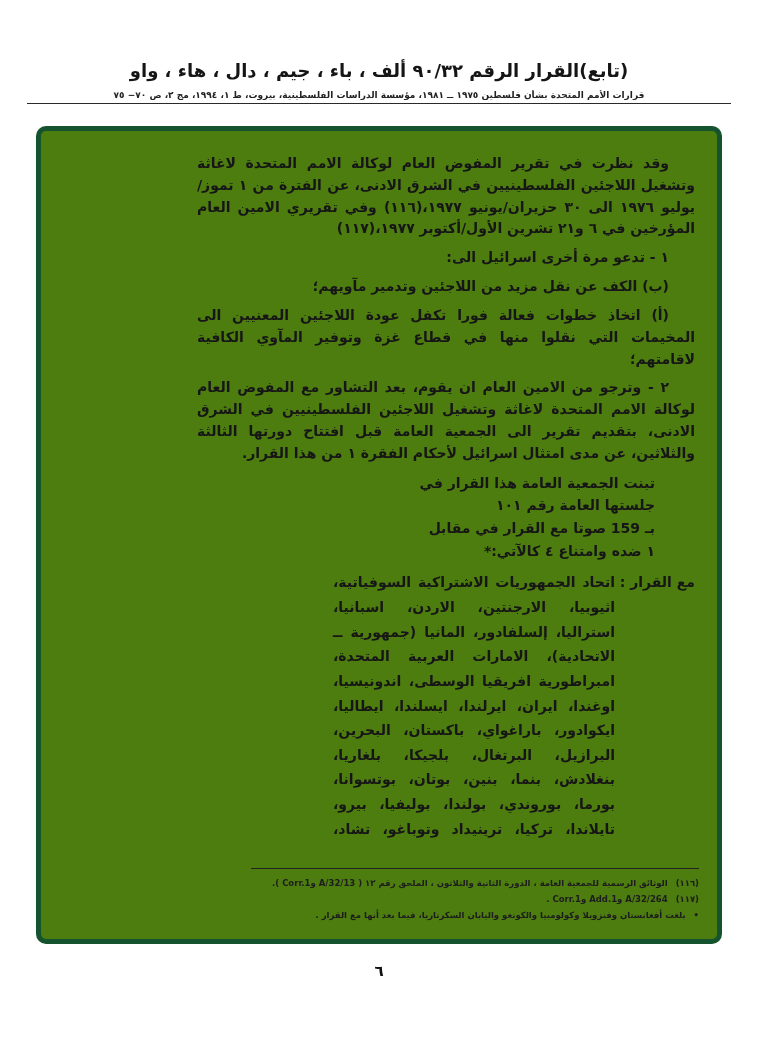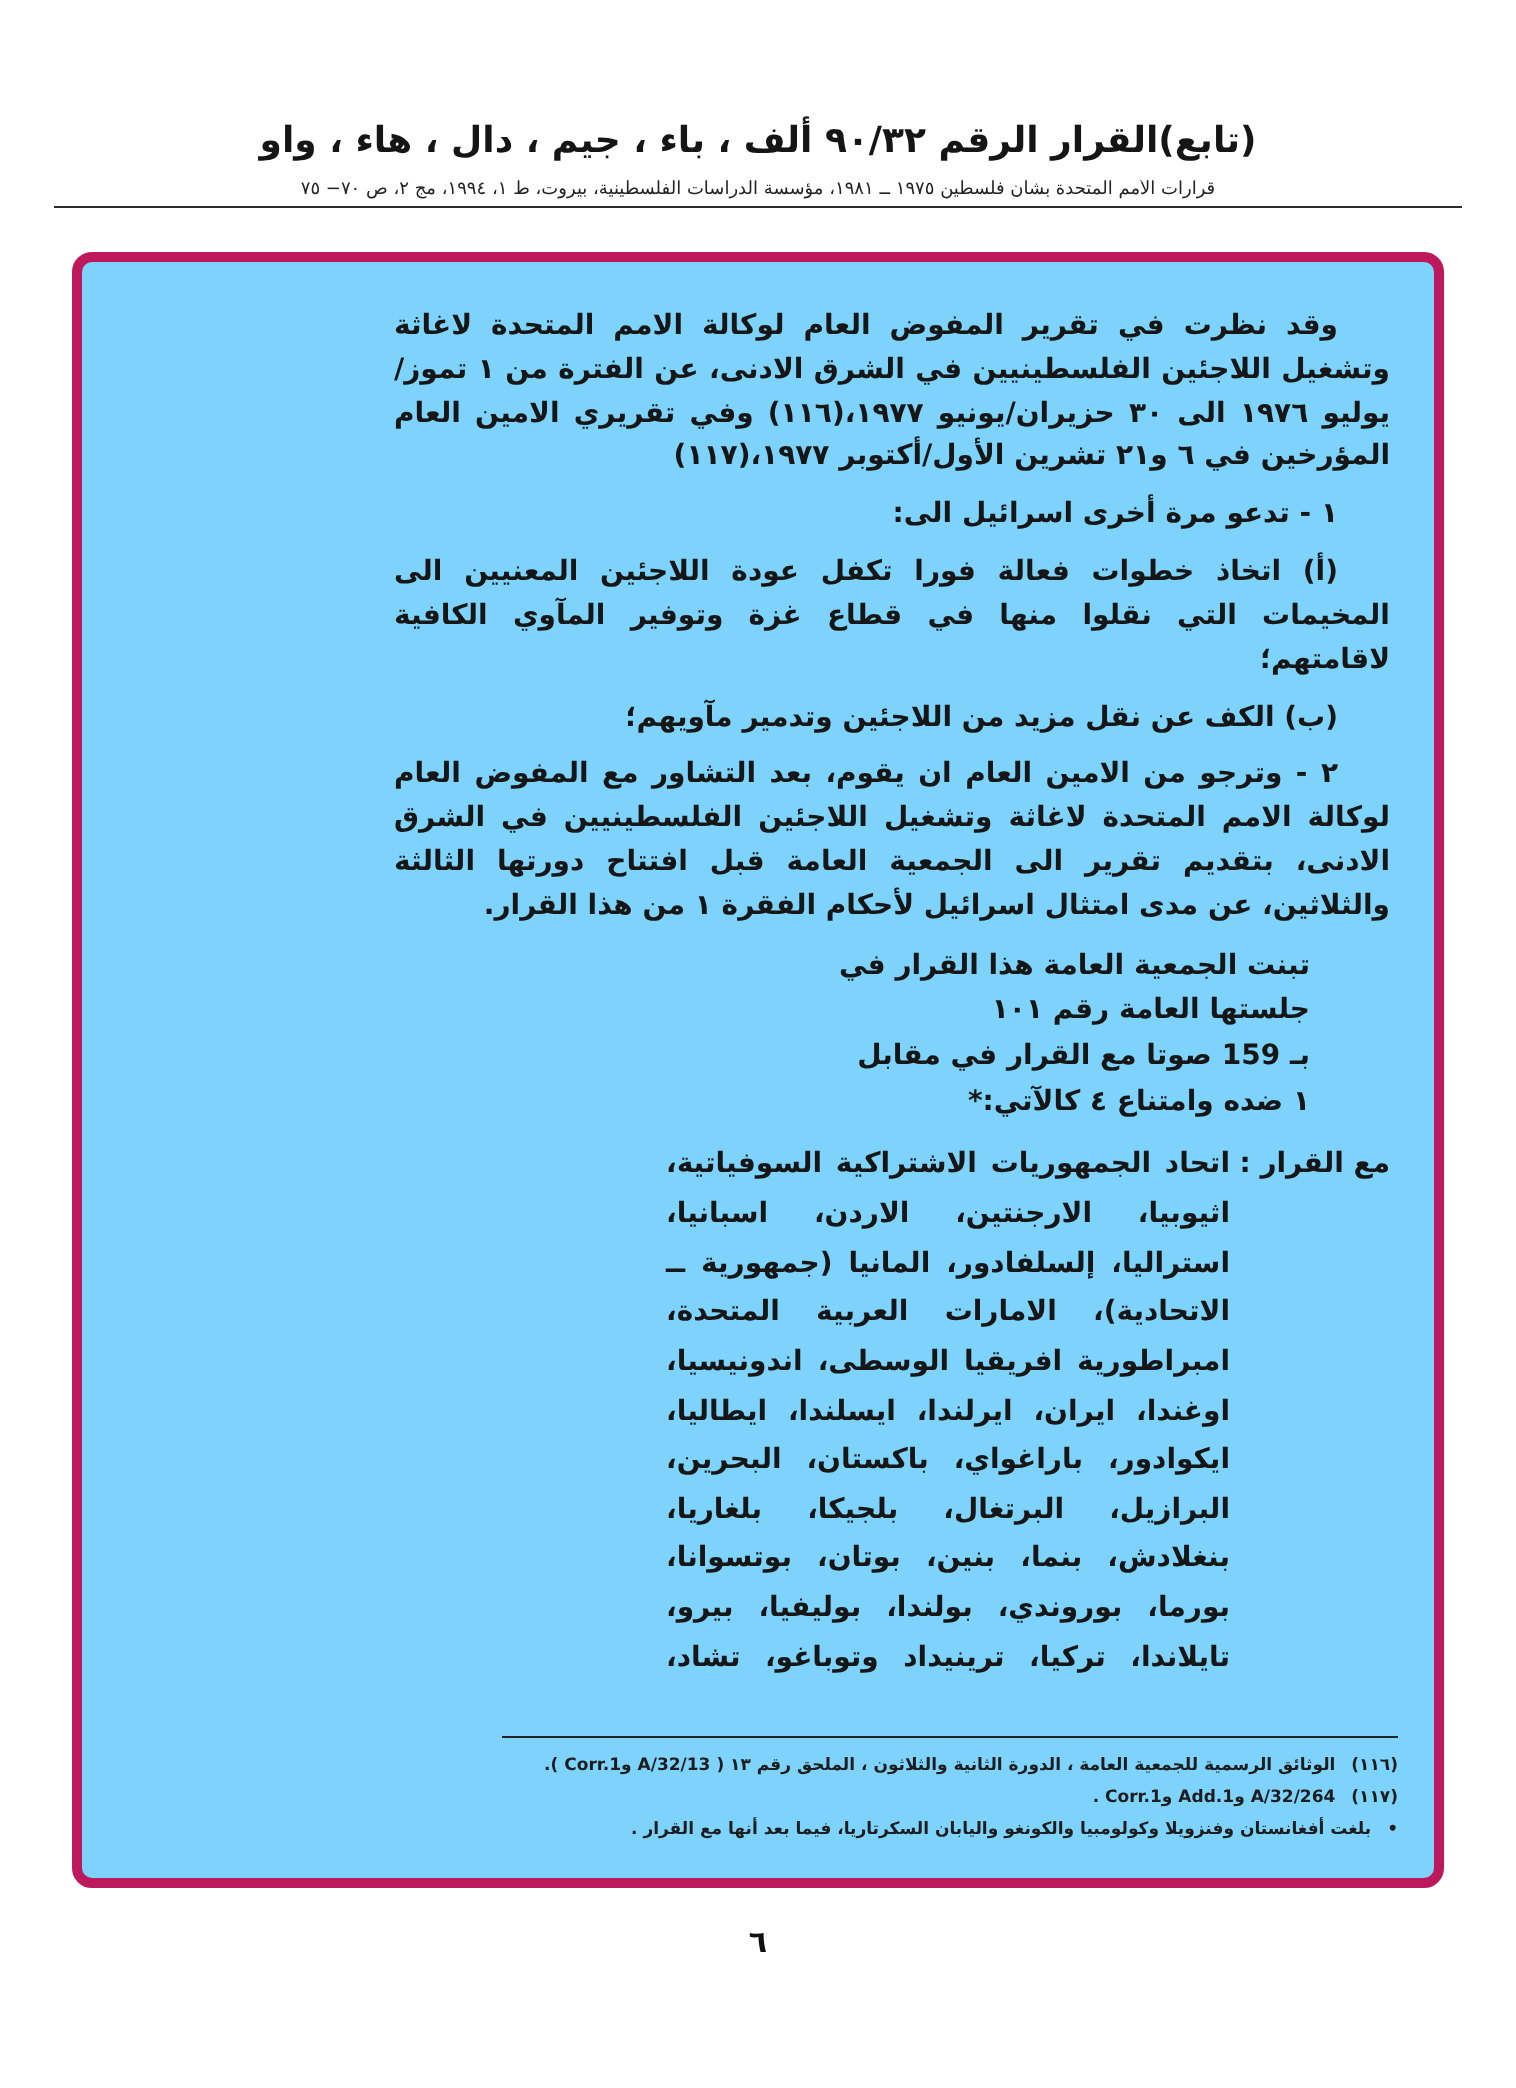--- a/index.html
+++ b/index.html
@@ -18,37 +18,37 @@
   .header {
     position: absolute; top: 60px; right: 27px; left: 27px;
     text-align: center;
   }
   .doc-title {
     font-size: 18px; font-weight: bold; color: #151515;
     letter-spacing: 0.2px;
   }
   .doc-source {
     margin-top: 9px;
-    font-size: 9px; font-weight: normal; color: #222;
+    font-size: 9px; font-weight: bold; color: #222;
     white-space: nowrap; overflow: hidden;
   }
   .header-rule {
     margin-top: 3px;
     border-top: 1.5px solid #2a2a2a;
     height: 0;
   }
 
   
   .green-box {
     position: absolute;
     top: 126px; left: 36px;
     width: 686px; height: 818px;
-    border: 5px solid #be185d;
+    border: 5px solid #14532d;
     border-radius: 10px;
-    background: #7dd3fc;
+    background: #4d7c0f;
   }
   .text-col {
     position: absolute;
     top: 22px; right: 22px;
     width: 498px; height: 692px;
     overflow: hidden;
     direction: rtl;
     text-align: justify;
     font-size: 14px; line-height: 1.56;
     font-weight: bold; color: #161616;
@@ -107,22 +107,22 @@
     <div class="doc-source">قرارات الأمم المتحدة بشأن فلسطين ١٩٧٥ ــ ١٩٨١، مؤسسة الدراسات الفلسطينية، بيروت، ط ١، ١٩٩٤، مج ٢، ص ٧٠− ٧٥</div>
     <div class="header-rule"></div>
   </div>
 
   <div class="green-box">
 
     <div class="text-col">
       <div>
           <p class="para">وقد نظرت في تقرير المفوض العام لوكالة الامم المتحدة لاغاثة وتشغيل اللاجئين الفلسطينيين في الشرق الادنى، عن الفترة من ١ تموز/يوليو ١٩٧٦ الى ٣٠ حزيران/يونيو ١٩٧٧،(١١٦) وفي تقريري الامين العام المؤرخين في ٦ و٢١ تشرين الأول/أكتوبر ١٩٧٧،(١١٧)</p>
           <p class="para">١ - تدعو مرة أخرى اسرائيل الى:</p>
+          <p class="para">(ب) الكف عن نقل مزيد من اللاجئين وتدمير مآويهم؛</p>
           <p class="para">(أ) اتخاذ خطوات فعالة فورا تكفل عودة اللاجئين المعنيين الى المخيمات التي نقلوا منها في قطاع غزة وتوفير المآوي الكافية لاقامتهم؛</p>
-          <p class="para">(ب) الكف عن نقل مزيد من اللاجئين وتدمير مآويهم؛</p>
           <p class="para">٢ - وترجو من الامين العام ان يقوم، بعد التشاور مع المفوض العام لوكالة الامم المتحدة لاغاثة وتشغيل اللاجئين الفلسطينيين في الشرق الادنى، بتقديم تقرير الى الجمعية العامة قبل افتتاح دورتها الثالثة والثلاثين، عن مدى امتثال اسرائيل لأحكام الفقرة ١ من هذا القرار.</p>
         </div>
 
       <div class="adoption">
           <div class="adoption-line">تبنت الجمعية العامة هذا القرار في</div>
           <div class="adoption-line">جلستها العامة رقم ١٠١</div>
           <div class="adoption-line">بـ 159 صوتا مع القرار في مقابل</div>
           <div class="adoption-line">١ ضده وامتناع ٤ كالآتي:*</div>
         </div>
 

